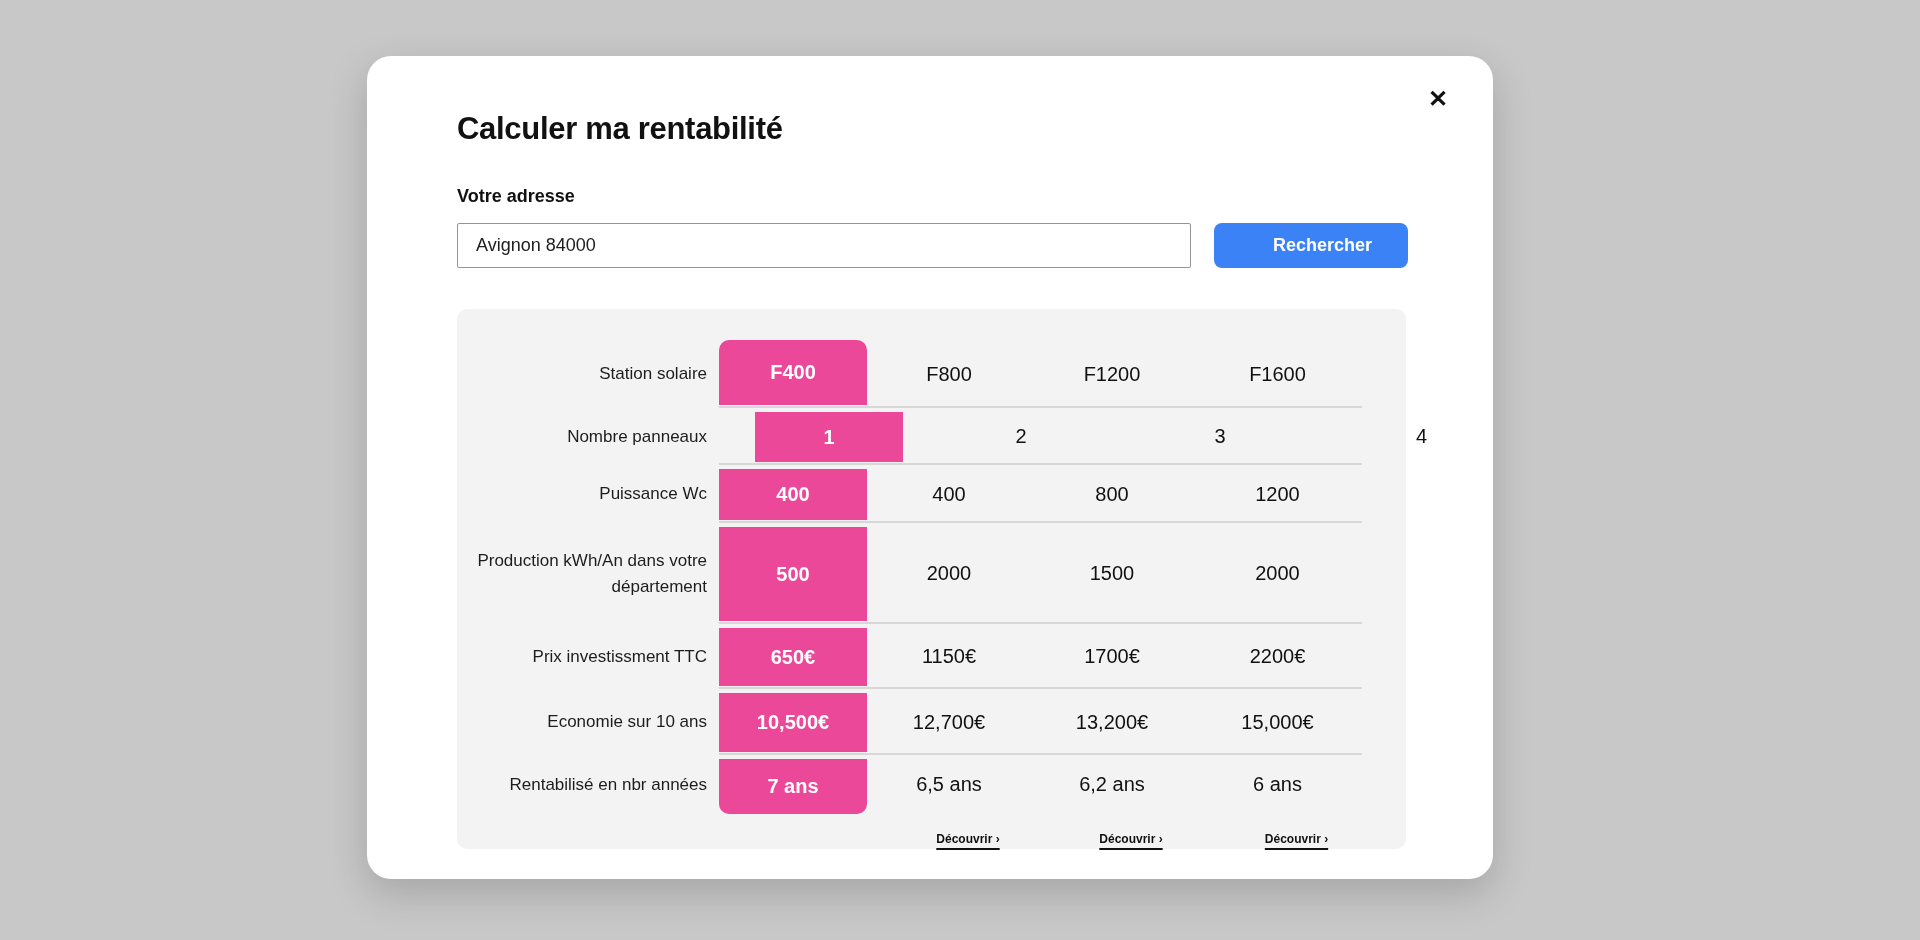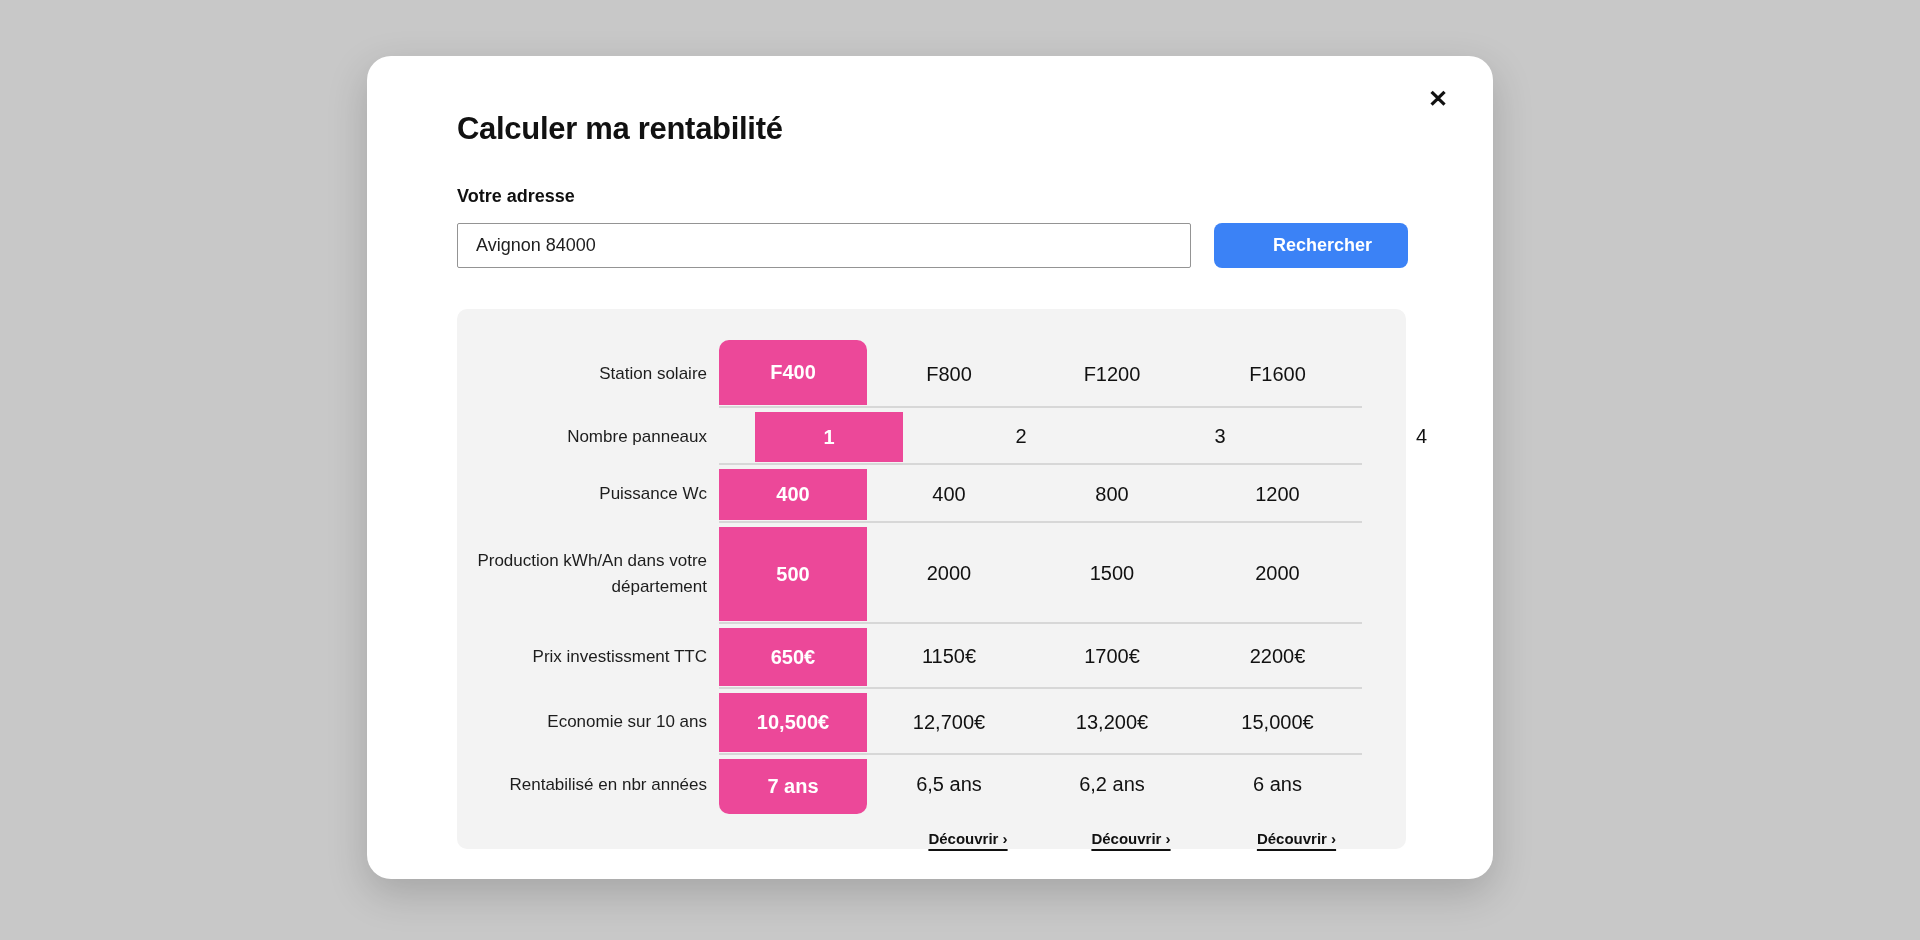--- a/index.html
+++ b/index.html
@@ -105,21 +105,21 @@
   .p-row.first .cell-highlight { border-radius: 10px 10px 0 0; margin-top: 0; }
   .p-row.last  .cell-highlight { border-radius: 0 0 10px 10px; margin-bottom: 0; }
   .cell-value {
     display: flex; align-items: center; justify-content: center;
     font-size: 20px;
     color: #111;
   }
   .links-row { height: 49px; align-items: center; }
   .link-cell { display: flex; align-items: center; justify-content: center; }
   .discover-link {
-    font-size: 15px; font-weight: 700;
+    font-size: 12px; font-weight: 700;
     color: #111;
     text-decoration: underline;
     text-underline-offset: 5px;
     text-decoration-thickness: 2px;
     cursor: pointer;
     margin-left: 38px;
   }
   
   .h1 { height: 68px; } .h2 { height: 57px; gap: 36px; } .h3 { height: 58px; }
   .h4 { height: 101px; } .h5 { height: 65px; } .h6 { height: 66px; }

